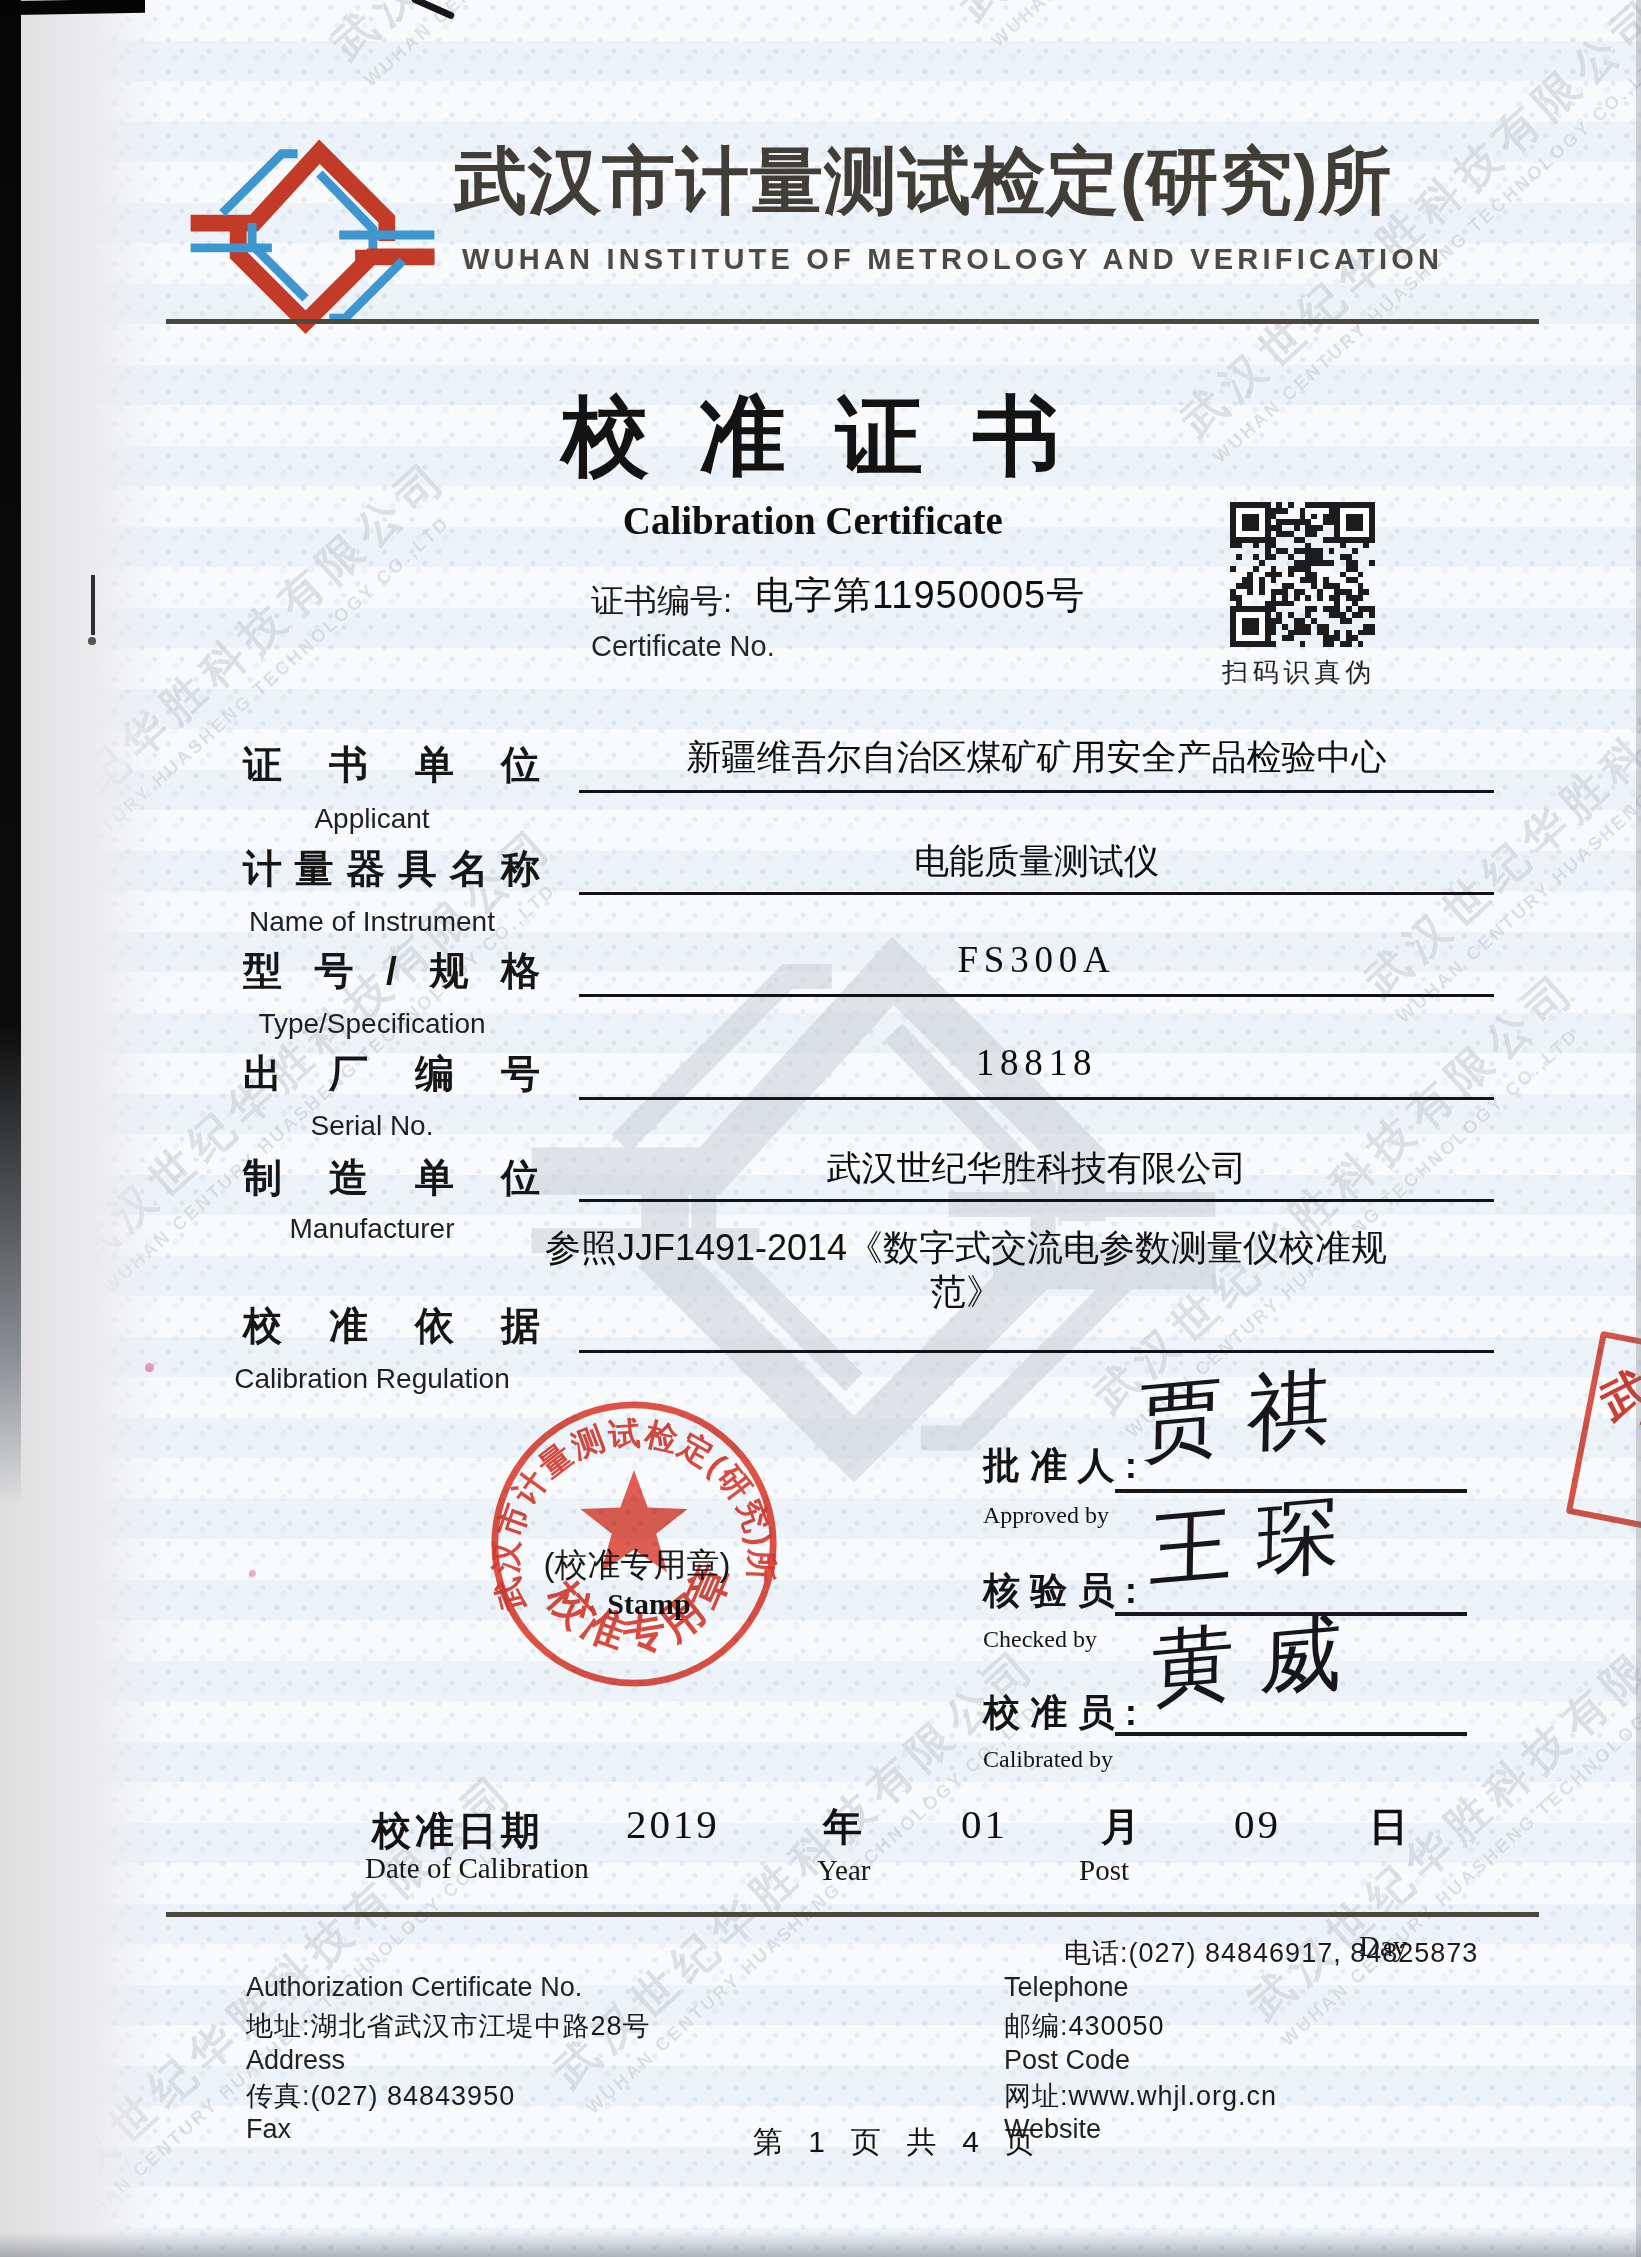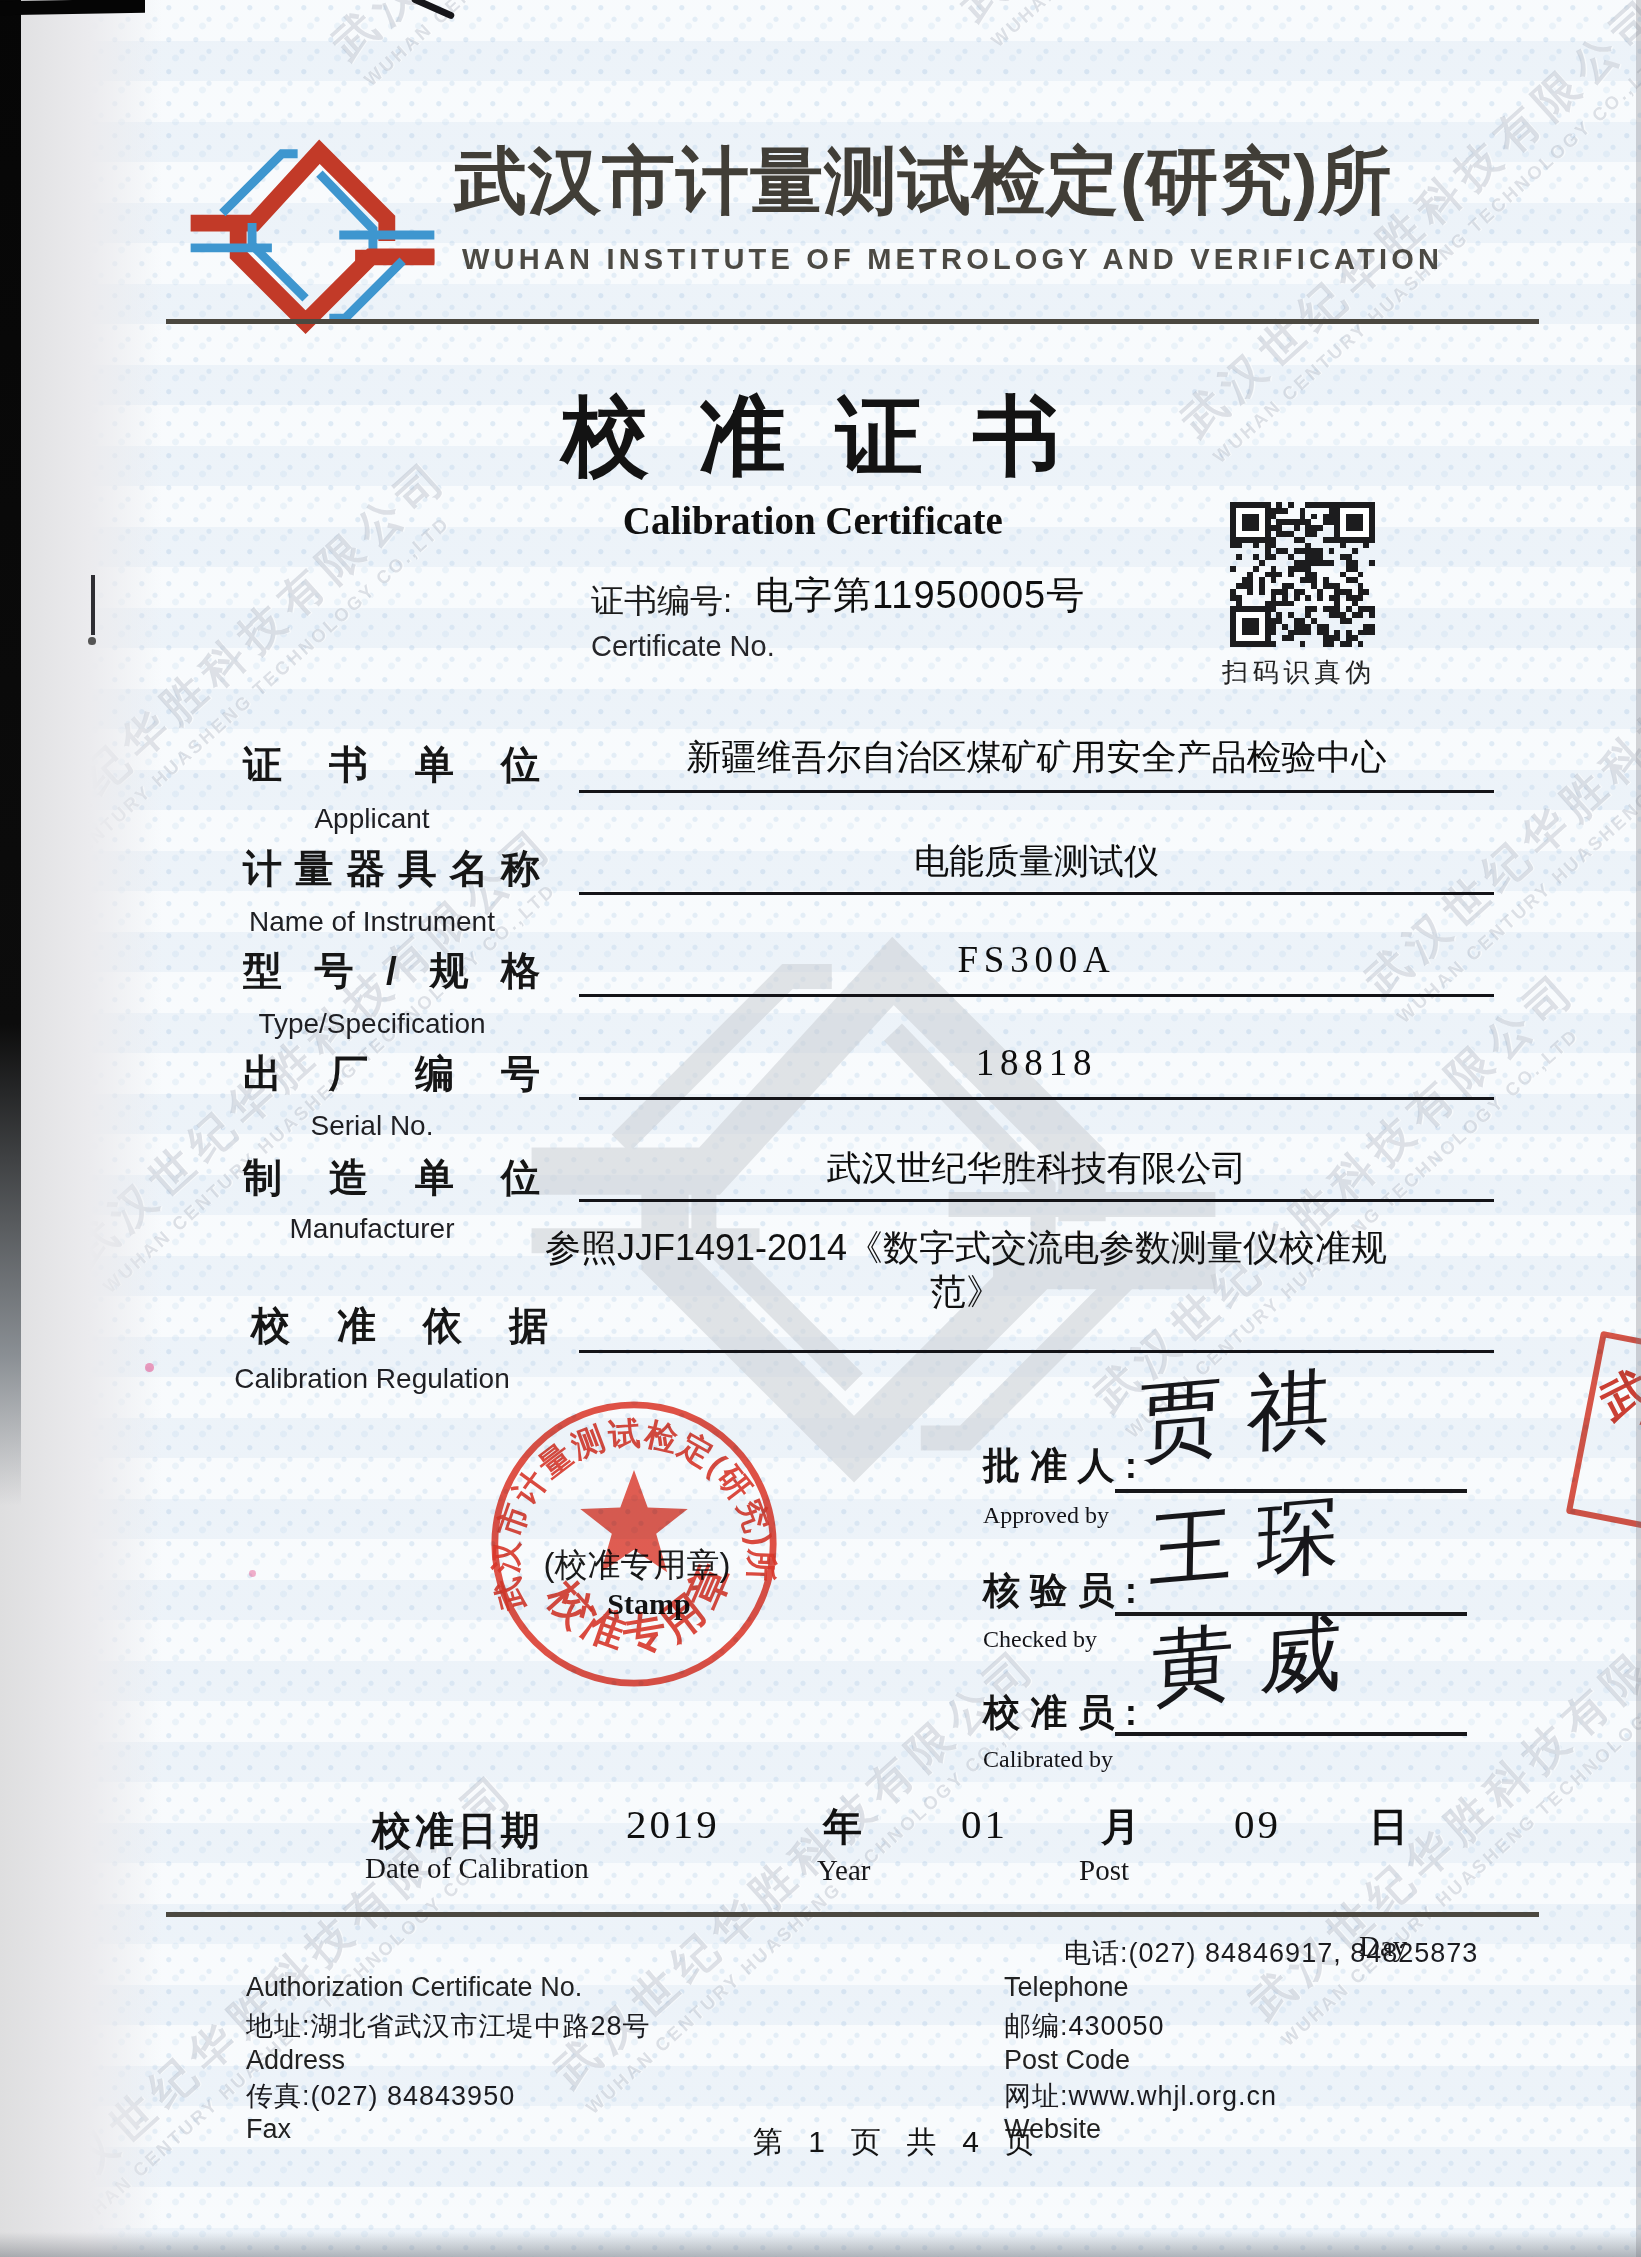--- a/index.html
+++ b/index.html
@@ -394,21 +394,21 @@
   <div class="abs ul" style="left:579px;top:1097px;width:915px;"></div>
   <div class="abs enl" style="left:208px;top:1110px;">Serial No.</div>
 
   <div class="abs cnl" style="left:243px;top:1151px;">制造单位</div>
   <div class="abs val" style="left:579px;top:1145px;">武汉世纪华胜科技有限公司</div>
   <div class="abs ul" style="left:579px;top:1199px;width:915px;"></div>
   <div class="abs enl" style="left:208px;top:1213px;">Manufacturer</div>
 
   <div class="abs reg" style="left:430px;top:1207px;">参照JJF1491-2014《数字式交流电参数测量仪校准规</div>
   <div class="abs reg" style="left:430px;top:1251px;">范》</div>
-  <div class="abs cnl" style="left:243px;top:1299px;margin-left:8px;">校准依据</div>
+  <div class="abs cnl" style="left:243px;top:1299px;">校准依据</div>
   <div class="abs ul" style="left:579px;top:1350px;width:915px;"></div>
   <div class="abs enl" style="left:208px;top:1363px;">Calibration Regulation</div>
 
   <div class="abs printed-cn" style="left:434px;top:1543px;">(校准专用章)</div>
   <div class="abs printed-en" style="left:446px;top:1587px;">Stamp</div>
 
   <svg class="abs stamp" style="left:488px;top:1398px;" width="292" height="292" viewBox="0 0 300 300">
     <defs>
       <path id="arcTop" d="M 40,216 A 120,120 0 1 1 260,216" fill="none"></path>
       <path id="arcBot" d="M 58,196 A 100,100 0 0 0 242,196" fill="none"></path>

